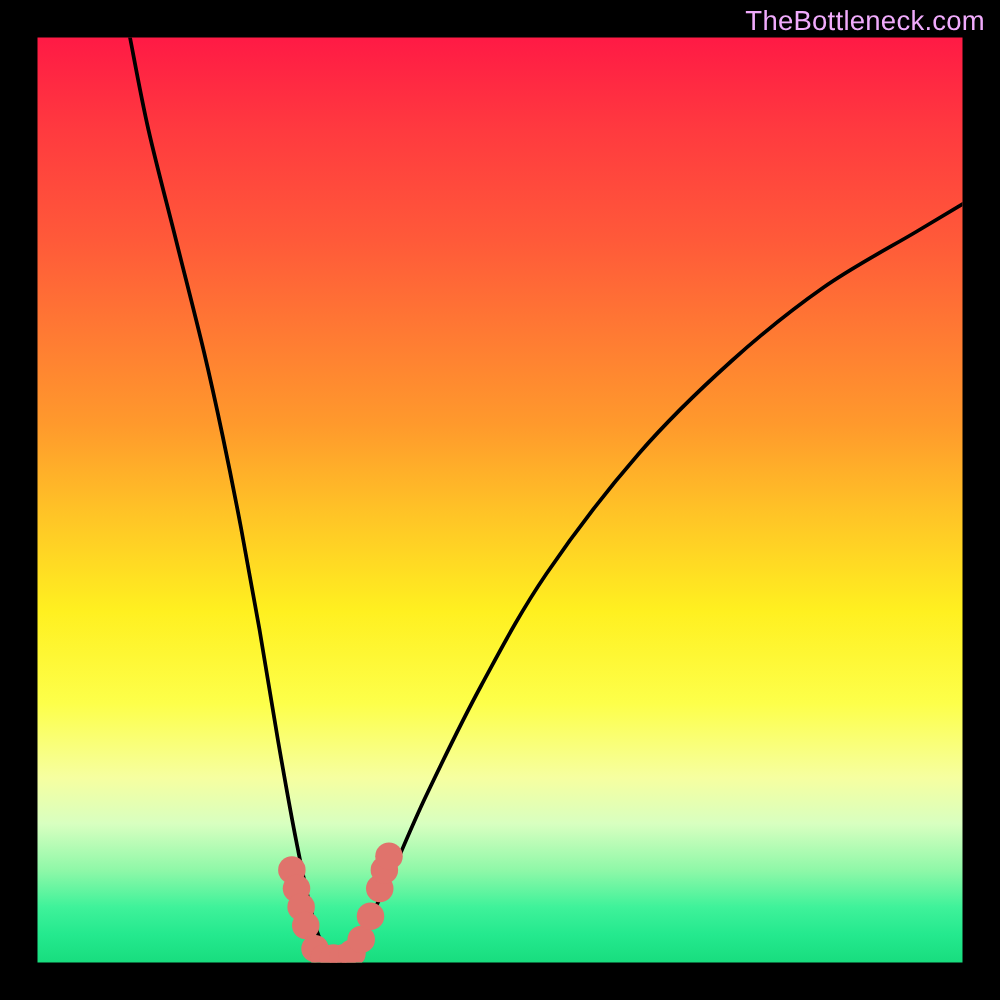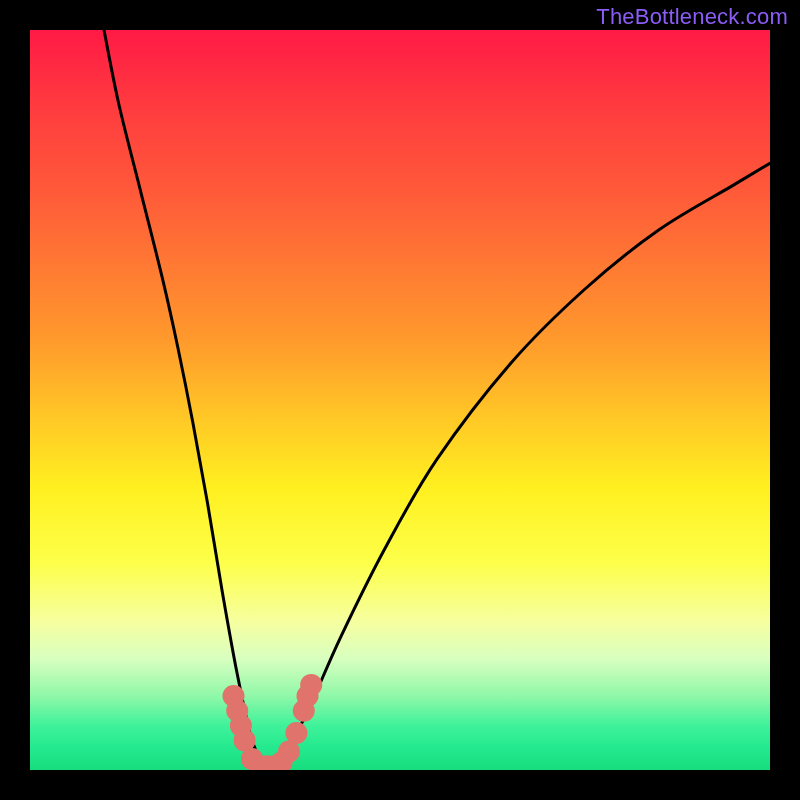--- a/index.html
+++ b/index.html
@@ -41,21 +41,21 @@
       #8ff8a8 90%,
       #3ff29a 94%,
       #24e98e 97%,
       #18dd7e 100%
     );
   }
   .watermark {
     position: absolute;
     top: 4px;
     right: 12px;
-    color: #8b5cf6;
+    color: #f0abfc;
     font-size: 22px;
     font-weight: 500;
     letter-spacing: 0.2px;
     user-select: none;
   }
   svg.curve {
     position: absolute;
     left: 0;
     top: 0;
     width: 740px;

